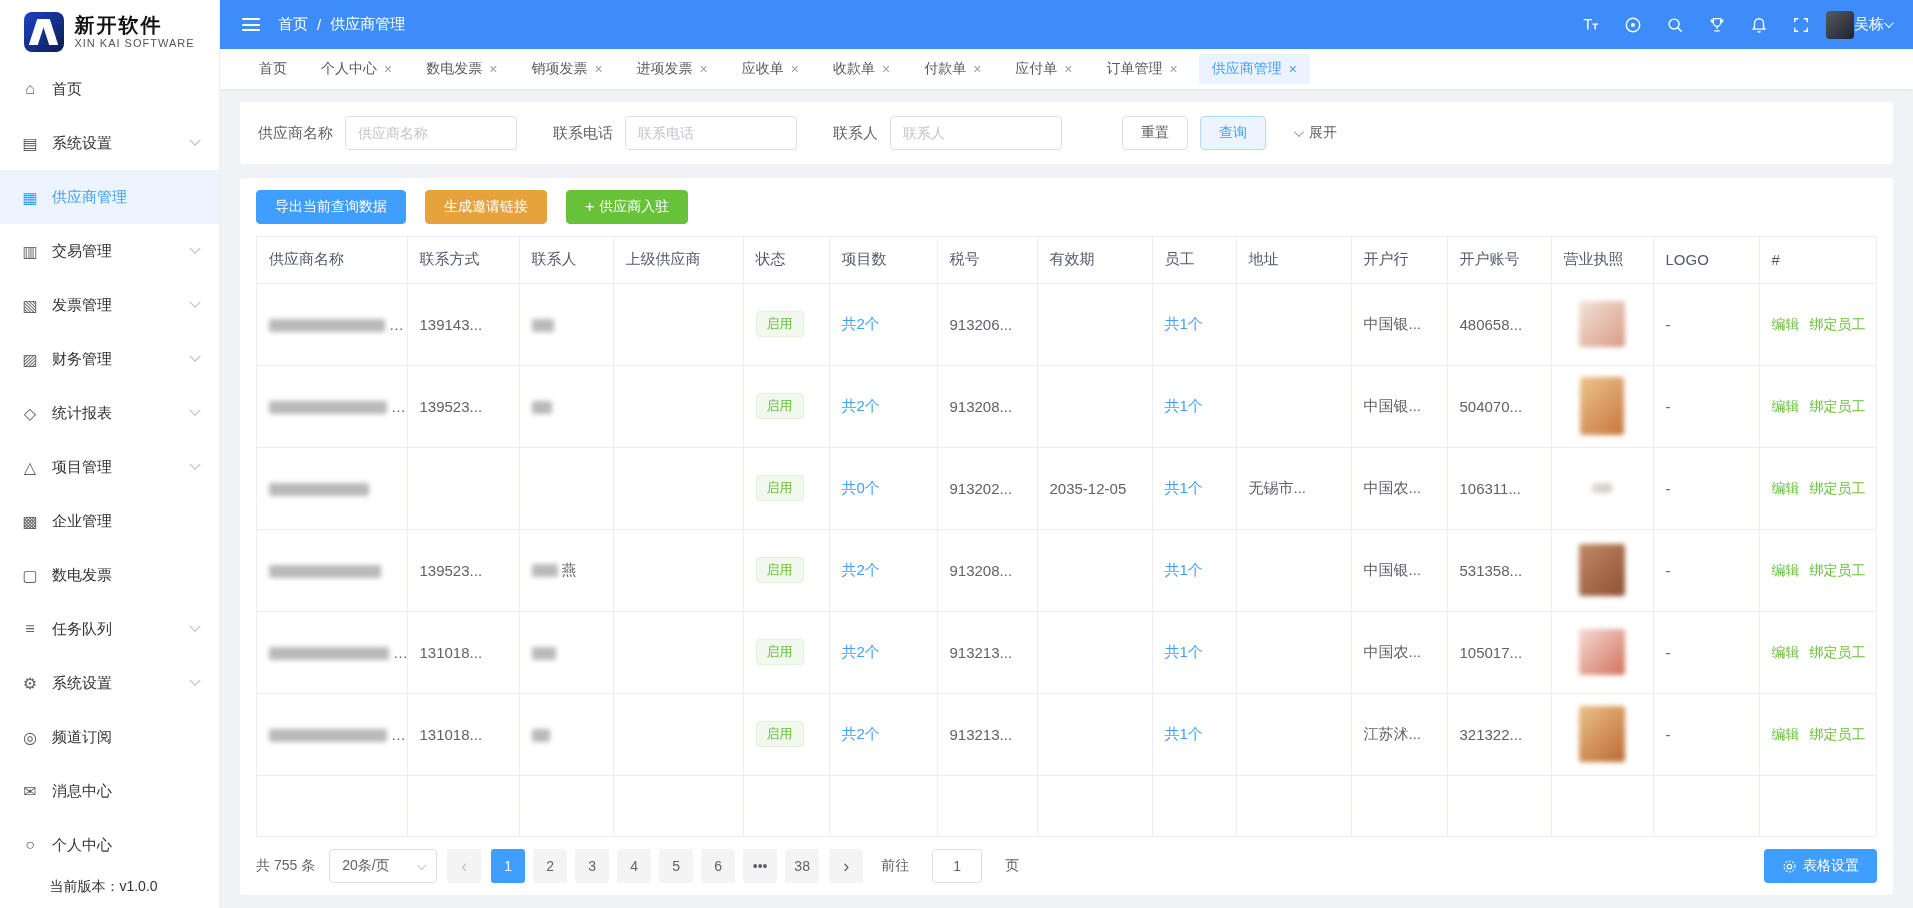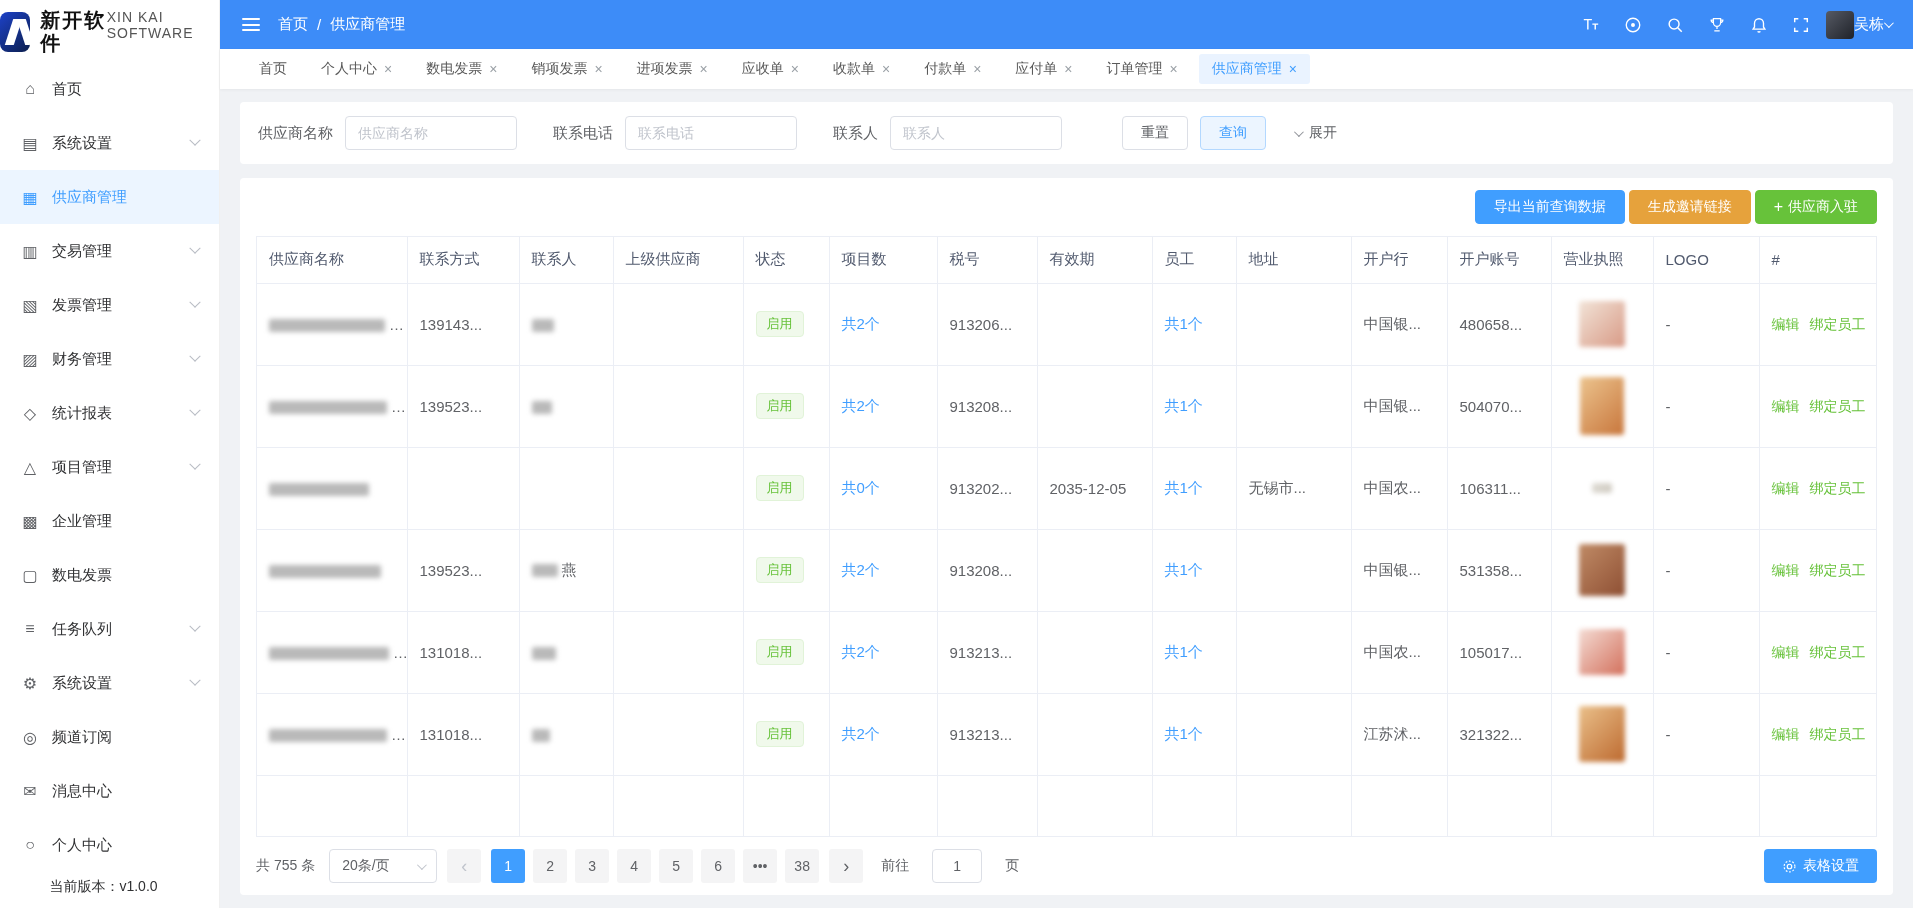--- a/index.html
+++ b/index.html
@@ -17,23 +17,23 @@
   html,body{width:1913px;height:908px;overflow:hidden}
   body{background:var(--content-bg);color:var(--text);font-size:15px}
   .app{display:flex;width:100%;height:100%}
 
   
   .sidebar{width:220px;background:#fff;height:100%;flex-shrink:0;position:relative;border-right:1px solid #f0f0f0}
   .logo{height:58px;display:flex;align-items:center;justify-content:center;gap:10px;padding-top:6px}
   .logo-icon{width:40px;height:40px;border-radius:8px;background:linear-gradient(135deg,#1d42c8,#0c1f4e);position:relative;overflow:hidden}
   .logo-icon::before{content:"";position:absolute;left:9px;top:7px;width:9px;height:26px;background:#fff;transform:skewX(-18deg)}
   .logo-icon::after{content:"";position:absolute;left:21px;top:7px;width:9px;height:26px;background:#fff;transform:skewX(18deg)}
-  .logo-text{display:flex;flex-direction:row;line-height:1.15}
+  .logo-text{display:flex;flex-direction:column;line-height:1.15}
   .logo-title{font-size:20px;font-weight:bold;letter-spacing:2px;color:#111}
-  .logo-sub{font-size:14px;letter-spacing:1px;color:#555}
+  .logo-sub{font-size:11px;letter-spacing:1px;color:#555}
   .menu{padding-top:4px}
   .menu-item{display:flex;align-items:center;height:54px;padding:0 20px;font-size:15px;color:var(--text);cursor:pointer}
   .mi-icon{width:20px;margin-right:12px;color:#606266;font-size:16px;text-align:center;flex-shrink:0}
   .mi-label{flex:1;white-space:nowrap}
   .mi-caret{width:8px;height:8px;border-right:1.4px solid #b8bcc4;border-bottom:1.4px solid #b8bcc4;transform:rotate(45deg) translate(-2px,-2px)}
   .menu-item.active{background:#ecf5ff;color:var(--primary)}
   .menu-item.active .mi-icon{color:var(--primary)}
   .version{position:absolute;bottom:12px;left:0;right:12px;text-align:center;font-size:14px;color:var(--text)}
 
   
@@ -65,21 +65,21 @@
   .f-label{margin-right:12px;font-size:15px;color:var(--text-2);white-space:nowrap}
   .f-input{width:172px;height:34px;border:1px solid #dcdfe6;border-radius:4px;padding:0 12px;font-size:14px;color:var(--text-2);outline:none;background:#fff}
   .f-input::placeholder{color:var(--text-3)}
   .btn{height:34px;padding:0 18px;border-radius:4px;font-size:14px;border:1px solid #dcdfe6;background:#fff;color:var(--text-2);cursor:pointer;white-space:nowrap}
   .btn-reset{margin-left:24px}
   .btn-query{margin-left:12px;background:#ecf5ff;border-color:#b3d8ff;color:var(--primary)}
   .expand-toggle{margin-left:28px;display:flex;align-items:center;gap:8px;color:var(--text-2);font-size:14px;cursor:pointer}
   .expand-caret{width:7px;height:7px;border-right:1.4px solid #909399;border-bottom:1.4px solid #909399;transform:rotate(45deg) translateY(-2px)}
 
   .table-card{background:#fff;border-radius:4px;margin-top:14px;padding:12px 16px;flex:1;display:flex;flex-direction:column;overflow:hidden;min-height:0}
-  .card-toolbar{display:flex;justify-content:flex-end;gap:4px;margin-bottom:12px;flex-shrink:0}
+  .card-toolbar{display:flex;gap:19px;margin-bottom:12px;flex-shrink:0}
   .btn-primary{background:var(--primary);border-color:var(--primary);color:#fff}
   .btn-warning{background:var(--warning);border-color:var(--warning);color:#fff}
   .btn-success{background:var(--success);border-color:var(--success);color:#fff;display:flex;align-items:center;gap:5px}
   .plus-glyph{font-size:16px;line-height:1}
 
   .table-wrap{flex:1;overflow:hidden;border:1px solid var(--border);min-height:0}
   table{width:100%;border-collapse:collapse;table-layout:fixed}
   th,td{border-right:1px solid var(--border);border-bottom:1px solid var(--border);padding:0 12px;font-size:15px;color:var(--text-2);text-align:left;overflow:hidden;white-space:nowrap;text-overflow:ellipsis}
   th{height:46px;color:#515a6e;font-weight:500;background:#fff}
   td{height:82px}

